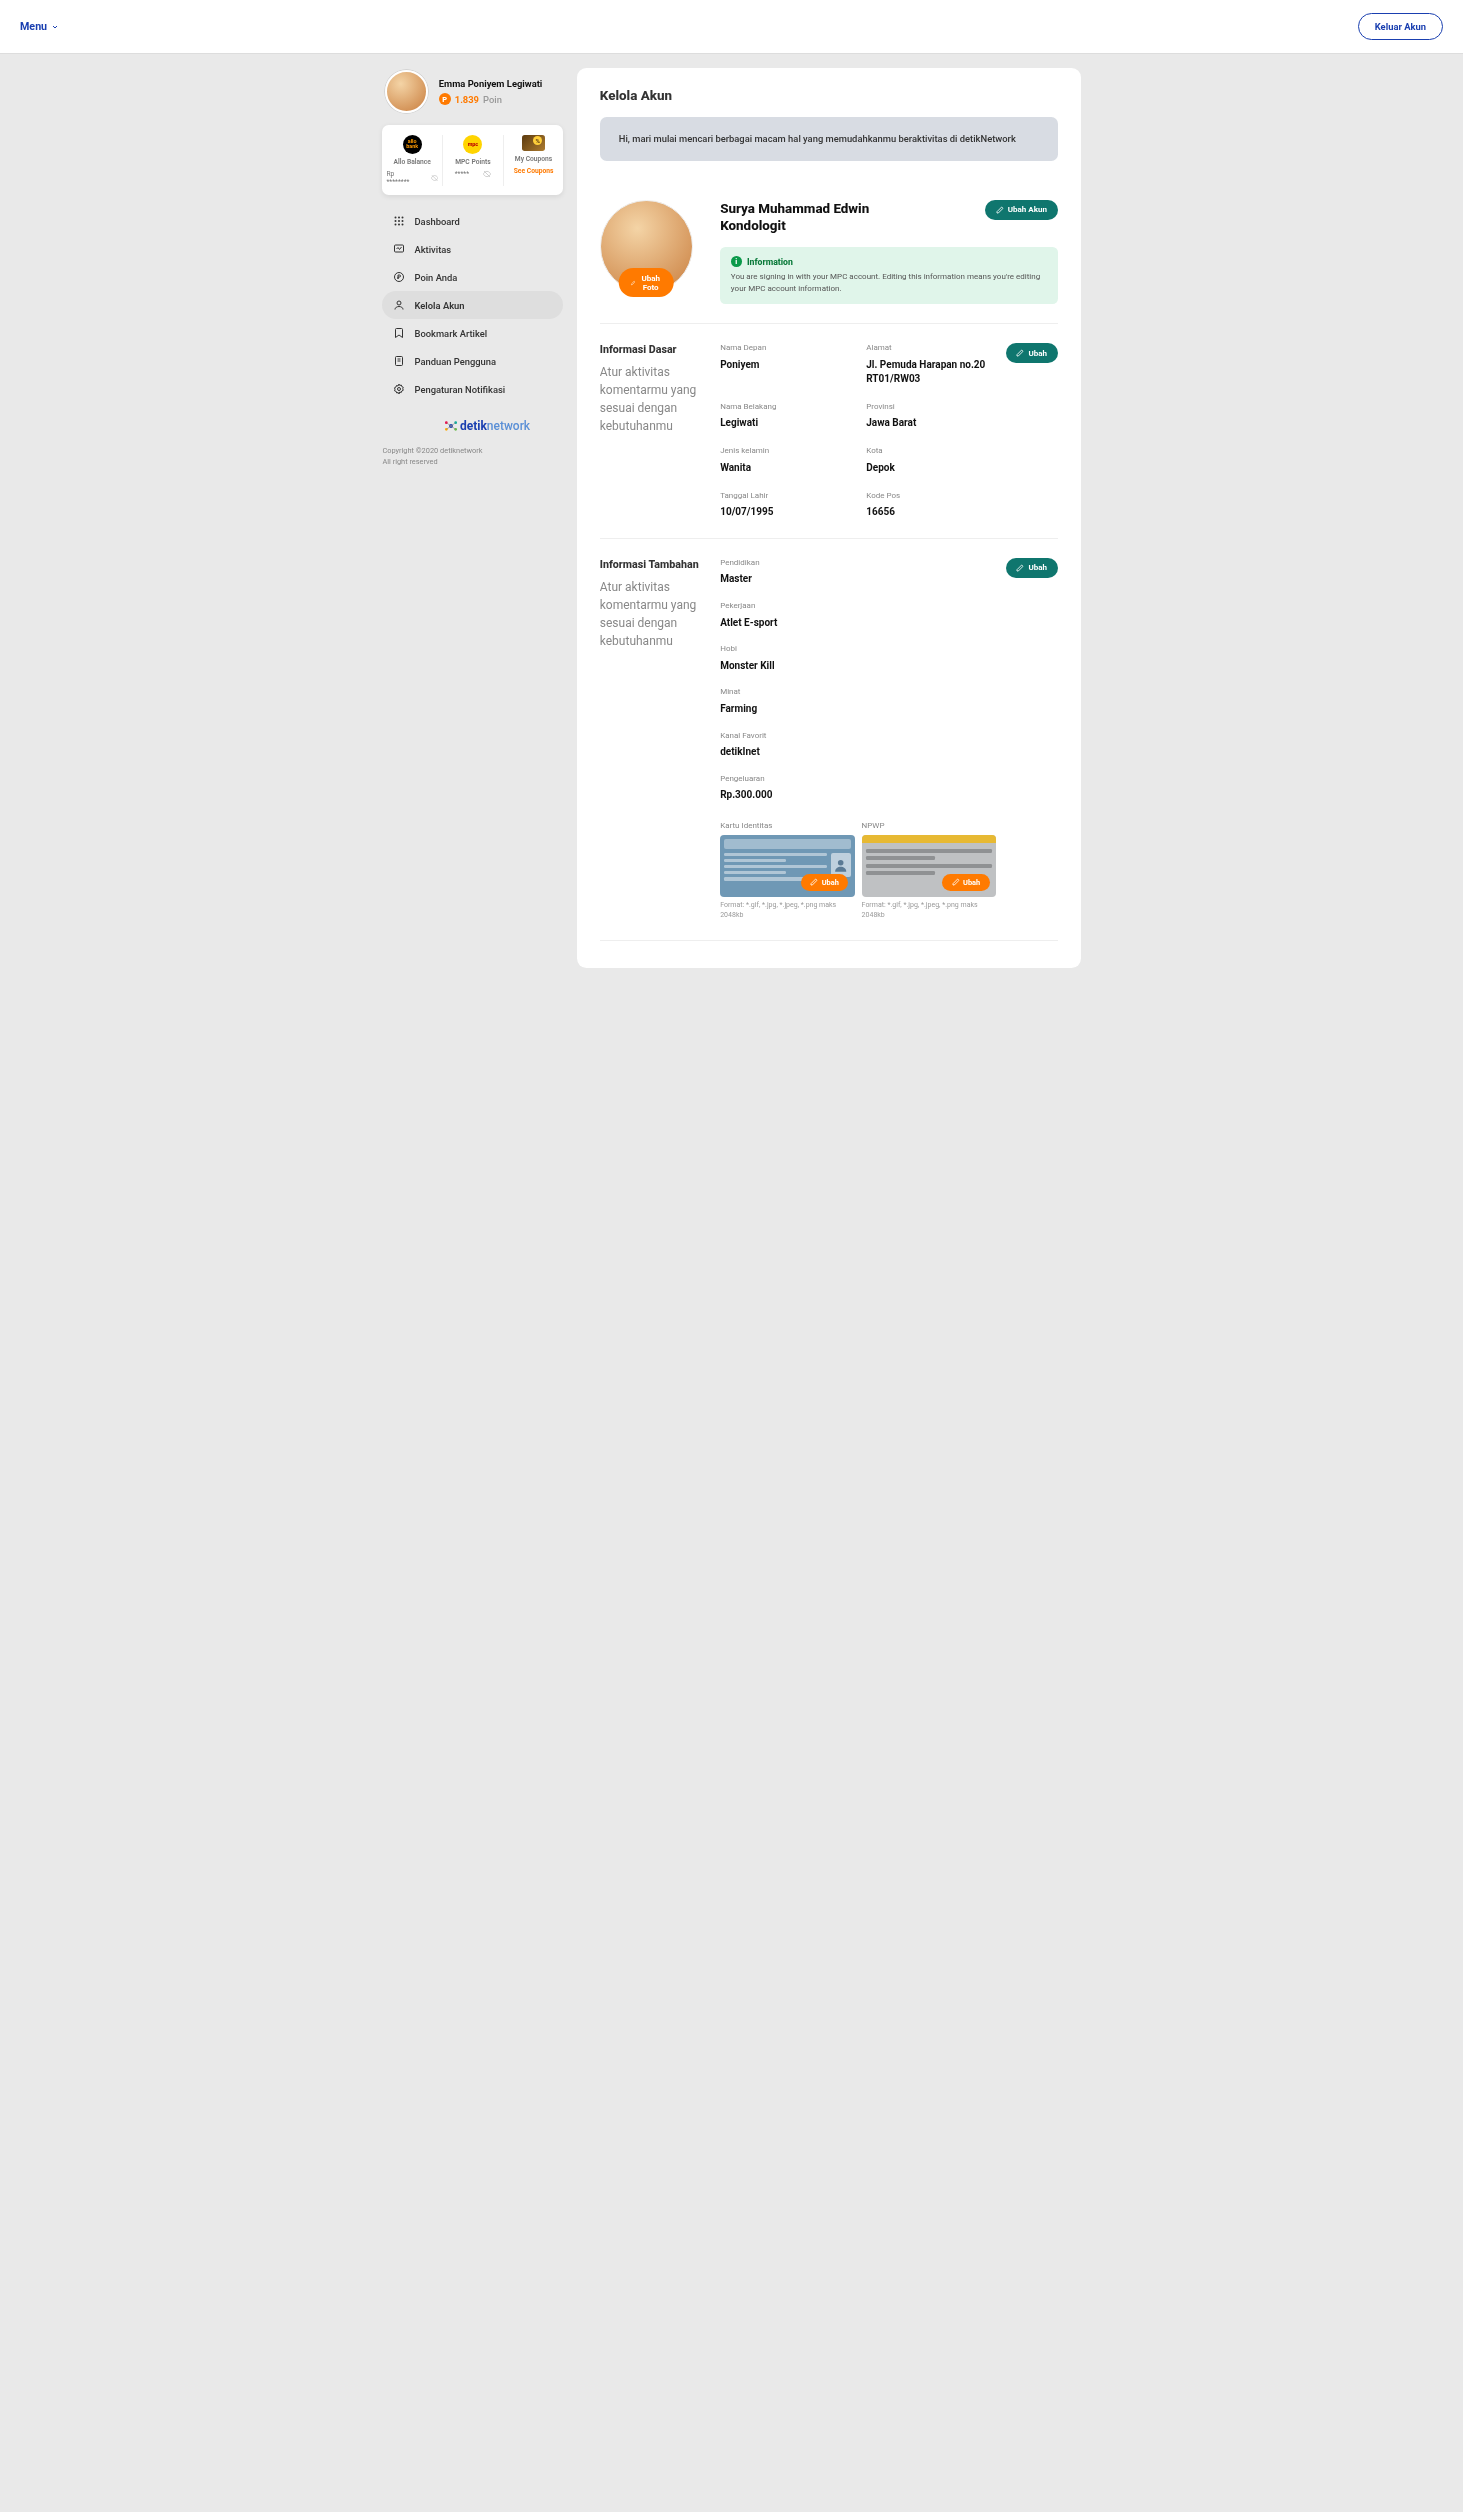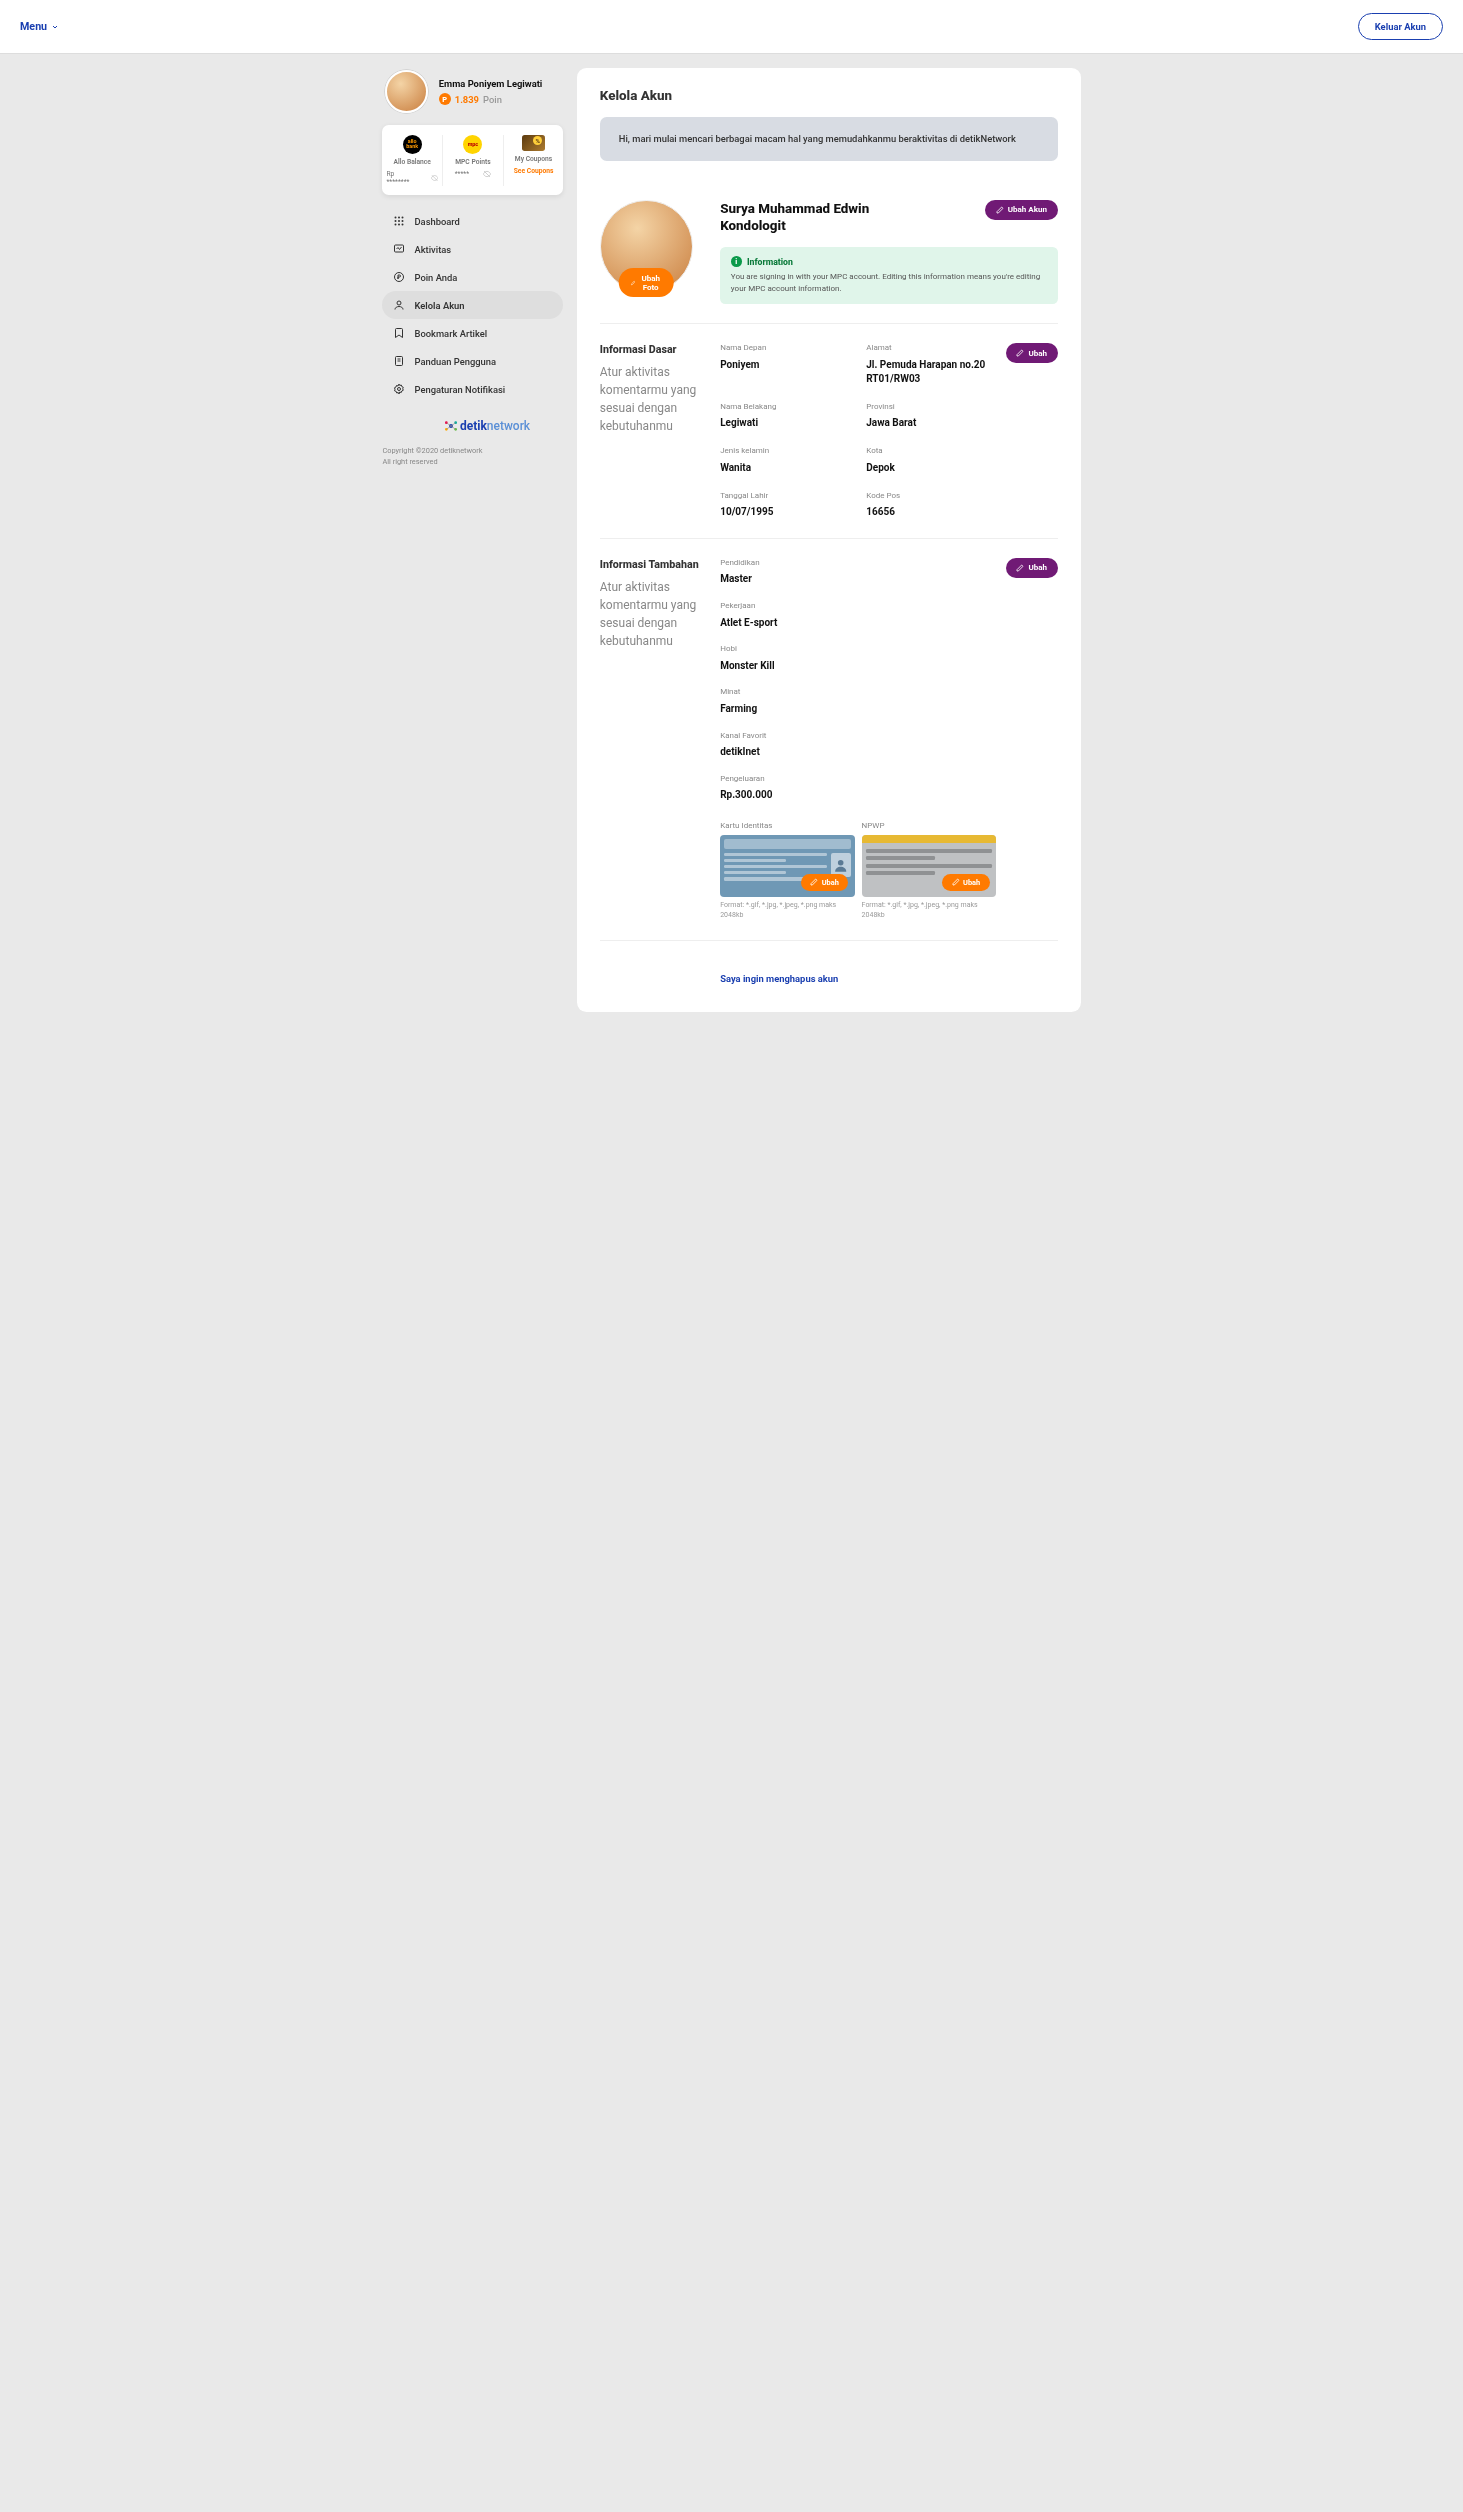--- a/index.html
+++ b/index.html
@@ -43,21 +43,21 @@
 .section { border-bottom: 0.7px solid #eee; padding: 19px 0; display: flex; gap: 13.4px; }
 .section:last-of-type { border-bottom: none; }
 .section-left { width: 107px; flex-shrink: 0; }
 .section-left.wide { width: 107px; }
 .big-avatar-wrap { position: relative; width: 93px; height: 93px; }
 .big-avatar { width: 93px; height: 93px; border-radius: 50%; background: radial-gradient(circle at 40% 30%, #f4d4a6, #c97d3d); border: 0.7px solid #eee; }
 .photo-btn { position: absolute; bottom: -4px; left: 50%; transform: translateX(-50%); background: #ff7a00; color: #fff; border: none; border-radius: 670px; padding: 5.4px 12px; font-size: 8px; font-weight: 700; display: flex; align-items: center; gap: 4px; cursor: pointer; }
 .section-body { flex: 1; }
 .head-row { display: flex; justify-content: space-between; align-items: flex-start; gap: 9.4px; }
 .account-name { font-size: 13.4px; font-weight: 800; color: #111; line-height: 1.3; max-width: 154px; }
-.pill-btn { background: #701a75; color: #fff; border: none; border-radius: 670px; padding: 5.4px 10.7px; font-size: 8px; font-weight: 700; display: inline-flex; align-items: center; gap: 4px; cursor: pointer; flex-shrink: 0; }
+.pill-btn { background: #0f766e; color: #fff; border: none; border-radius: 670px; padding: 5.4px 10.7px; font-size: 8px; font-weight: 700; display: inline-flex; align-items: center; gap: 4px; cursor: pointer; flex-shrink: 0; }
 .info-alert { background: #e0f5ea; border-radius: 5.4px; padding: 9.4px 10.7px; margin-top: 12px; }
 .info-alert-head { display: flex; align-items: center; gap: 5.4px; font-weight: 800; font-size: 8.7px; color: #0a7a3a; margin-bottom: 4px; }
 .info-alert-body { font-size: 8px; color: #555; line-height: 1.5; }
 .info-i { width: 10.7px; height: 10.7px; border-radius: 50%; background: #0a9a4a; color: #fff; font-size: 7.4px; font-weight: 800; display: inline-flex; align-items: center; justify-content: center; }
 .field-grid { display: grid; grid-template-columns: 1fr 1fr; column-gap: 16px; row-gap: 16px; margin-top: 16px; }
 .field-grid.top { margin-top: 16px; }
 .field-grid .full { grid-column: 1 / -1; }
 .field-label { font-size: 8px; color: #888; margin-bottom: 5.4px; }
 .field-value { font-size: 10px; font-weight: 700; color: #111; line-height: 1.4; }
 .section-title { font-size: 10.7px; font-weight: 800; margin-bottom: 6.7px; }
@@ -394,21 +394,15 @@
           <button class="pill-btn">
             <svg class="pencil" viewBox="0 0 24 24" fill="none" stroke="#fff" stroke-width="2.5">
                 <path d="M17 3l4 4L7 21H3v-4z"></path>
               </svg>
             <span>Ubah</span>
           </button>
         </div>
       </div>
     </div>
 
-    <div class="section" style="padding-bottom:0;">
-      <div class="section-left"></div>
-      <div class="section-body">
-        <a class="delete-link">Saya ingin menghapus akun</a>
-      </div>
-    </div>
   </main>
 </div>
 
 
 </body></html>

